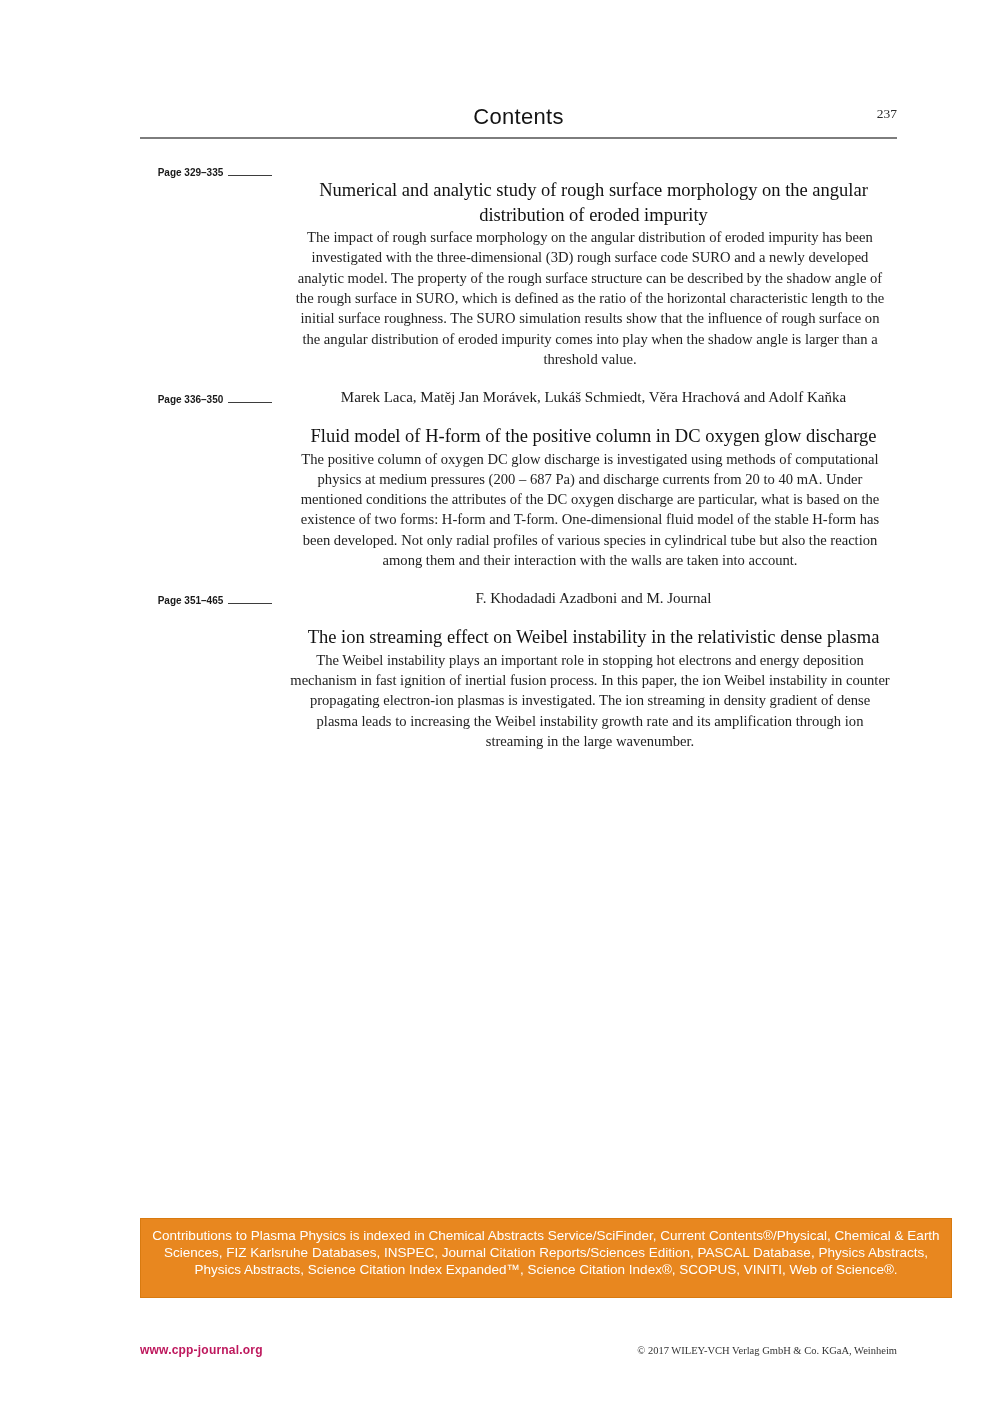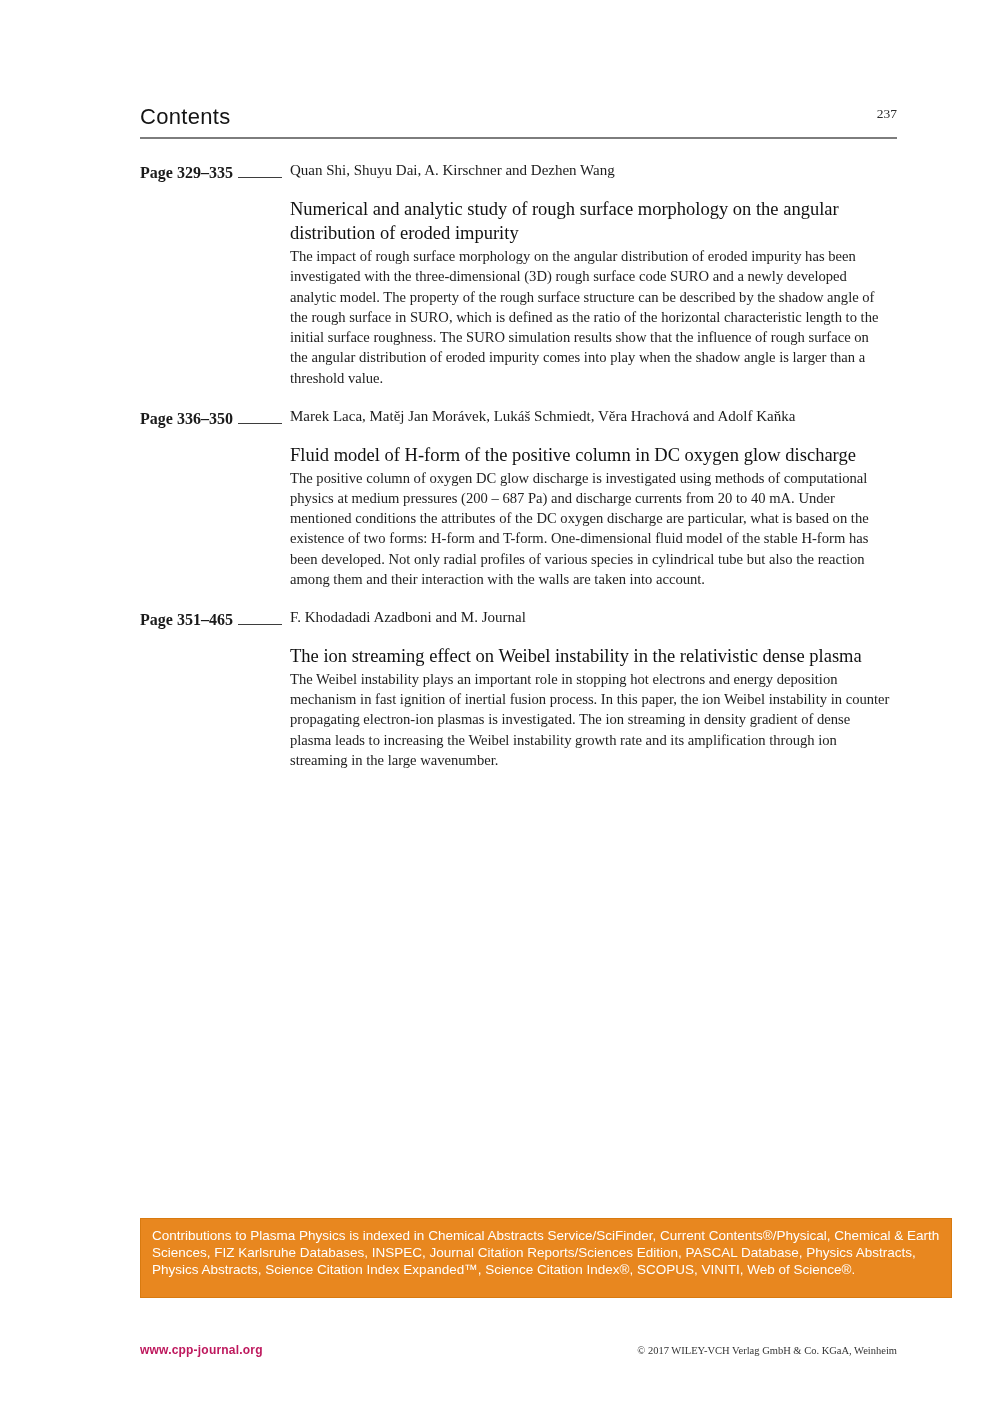--- a/index.html
+++ b/index.html
@@ -1,15 +1,15 @@
 <!DOCTYPE html>
 <html><head>
 <meta charset="utf-8">
 <style>
-  * { margin: 0; padding: 0; box-sizing: border-box; }
+  * { margin: 0; padding: 0; box-sizing: border-box; text-align: center; }
   html, body { width: 1000px; height: 1416px; }
   body {
     background: #ffffff;
     font-family: "Liberation Serif", serif;
     color: #1c1c1c;
     position: relative;
     overflow: hidden;
   }
 
   
@@ -37,23 +37,23 @@
   }
 
   
   .toc { position: absolute; top: 161px; left: 140px; width: 760px; }
   .entry {
     display: grid;
     grid-template-columns: 150px 607px;
     margin-bottom: 19px;
   }
   .entry-label {
-    font-family: Liberation Serif, serif;
+    font-family: Liberation Sans, sans-serif;
     font-weight: bold;
-    font-size: 16px;
+    font-size: 10px;
     color: #1a1a1a;
     padding-top: 3px;
     white-space: nowrap;
   }
   .fill-line {
     display: inline-block;
     width: 44px;
     border-bottom: 1.5px solid #3d3d3d;
     height: 12px;
     margin-left: 5px;
@@ -113,21 +113,20 @@
   <div class="header-title">Contents</div>
   <div class="header-pagenum">237</div>
 </div>
 <div class="header-rule"></div>
 
 <div class="toc">
 
   <div class="entry">
     <div class="entry-label"><span>Page 329–335</span><span class="fill-line"></span></div>
     <div class="entry-body">
-      <div class="entry-authors">Quan Shi, Shuyu Dai, A. Kirschner and Dezhen Wang</div>
       <div class="entry-title">Numerical and analytic study of rough surface morphology on the angular distribution of eroded impurity</div>
       <div class="entry-abstract">The impact of rough surface morphology on the angular distribution of eroded impurity has been investigated with the three-dimensional (3D) rough surface code SURO and a newly developed analytic model. The property of the rough surface structure can be described by the shadow angle of the rough surface in SURO, which is defined as the ratio of the horizontal characteristic length to the initial surface roughness. The SURO simulation results show that the influence of rough surface on the angular distribution of eroded impurity comes into play when the shadow angle is larger than a threshold value.</div>
     </div>
   </div>
 
   <div class="entry">
     <div class="entry-label"><span>Page 336–350</span><span class="fill-line"></span></div>
     <div class="entry-body">
       <div class="entry-authors">Marek Laca, Matěj Jan Morávek, Lukáš Schmiedt, Věra Hrachová and Adolf Kaňka</div>
       <div class="entry-title">Fluid model of H-form of the positive column in DC oxygen glow discharge</div>

